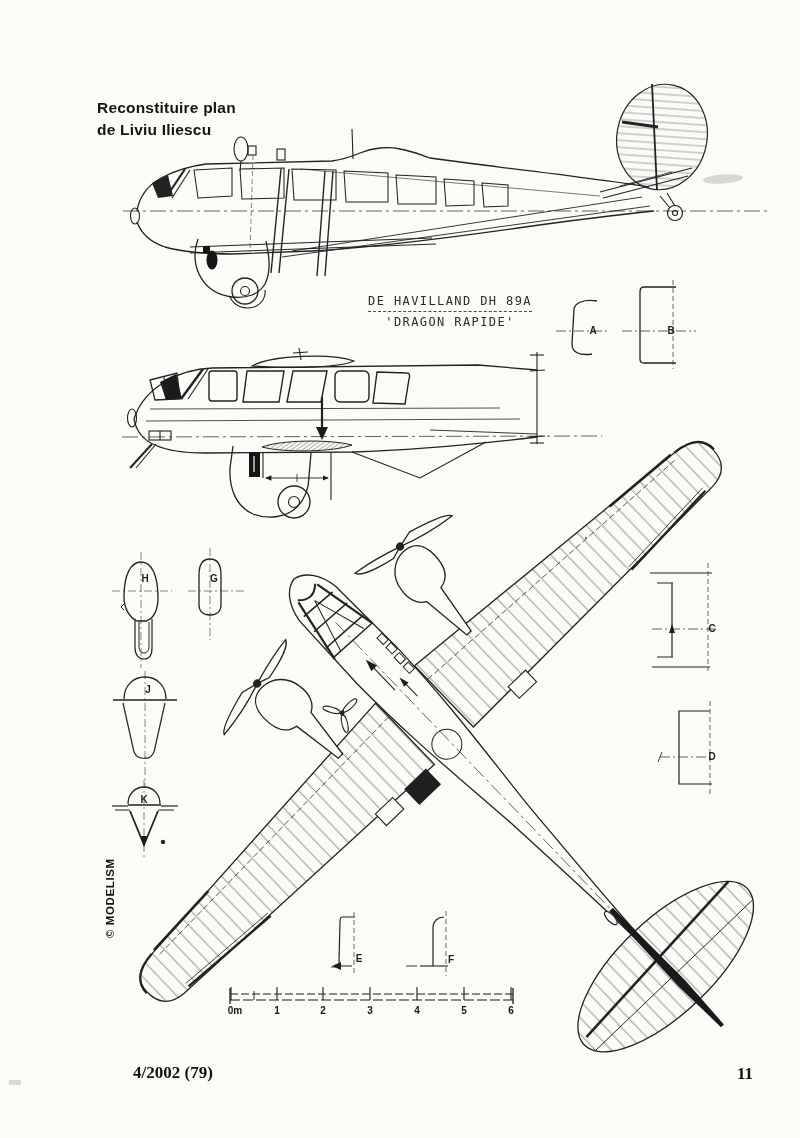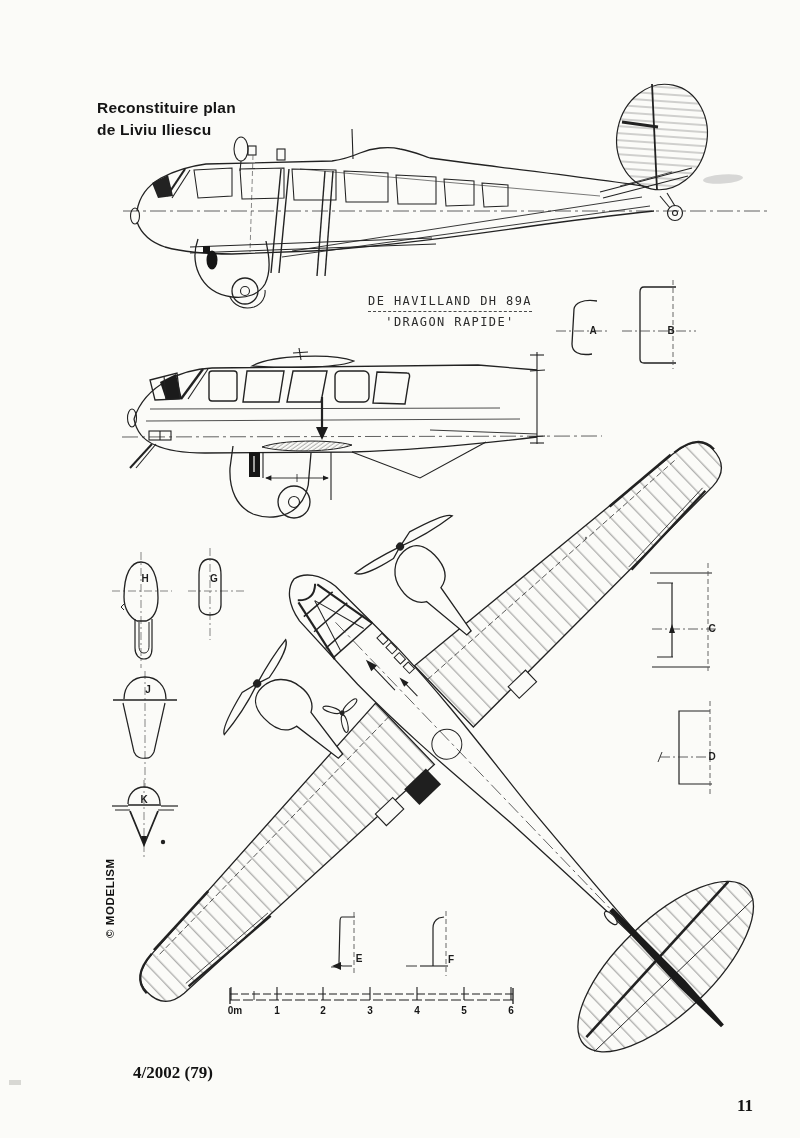--- a/index.html
+++ b/index.html
@@ -26,21 +26,21 @@
   .f-issue{
     position:absolute;left:97px;top:1063px;
     font-family:"Liberation Serif",serif;font-weight:bold;font-size:17px;color:#121212;margin-left:36px;
   }
   .f-mag{
     position:absolute;left:283px;top:1060px;
     font-family:"Liberation Serif",serif;font-weight:bold;font-size:20px;letter-spacing:.8px;color:#121212;
   }
   .f-page{
     position:absolute;left:737px;top:1064px;
-    font-family:"Liberation Serif",serif;font-weight:bold;font-size:17px;color:#121212;margin-top:32px;
+    font-family:"Liberation Serif",serif;font-weight:bold;font-size:17px;color:#121212;
   }
   .svgtxt{font-family:"Liberation Sans",sans-serif;font-size:10px;font-weight:600;fill:#1d1d1d;}
   .scaletxt{font-family:"Liberation Sans",sans-serif;font-size:10px;font-weight:bold;fill:#161616;}
 </style>
 </head>
 <body>
 
 <div class="page">
 
   <svg width="800" height="1138" viewBox="0 0 800 1138">

